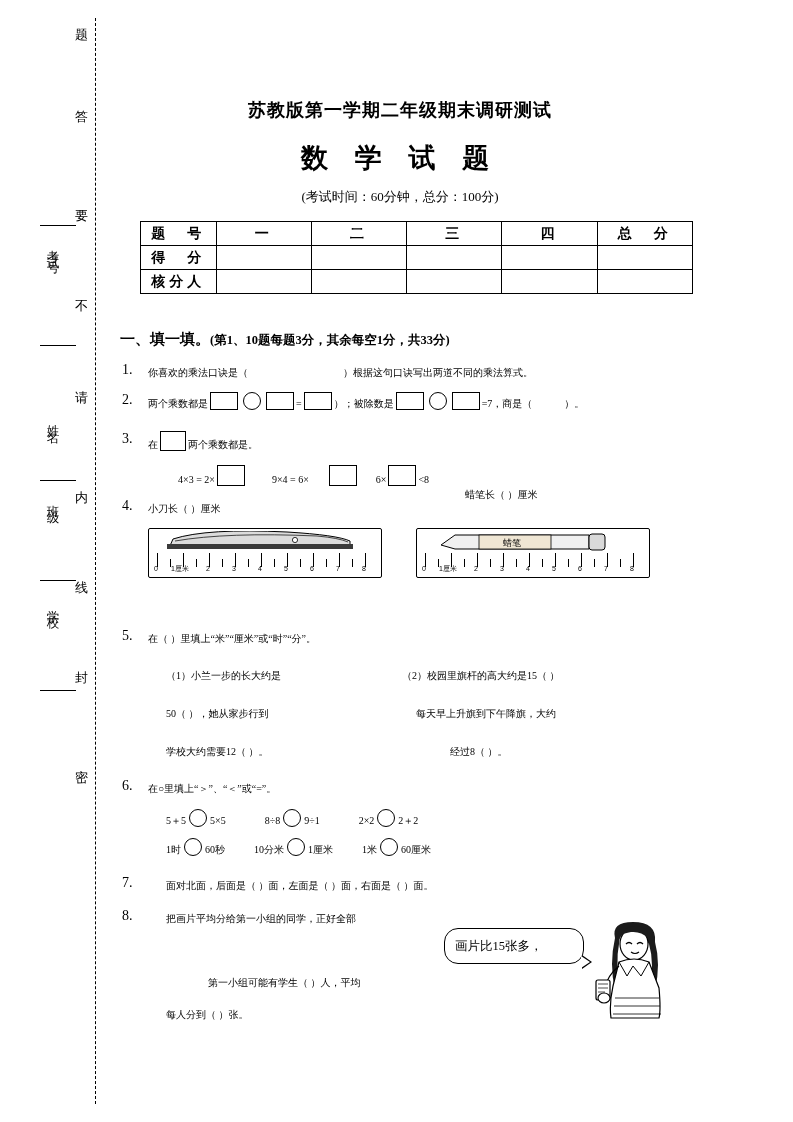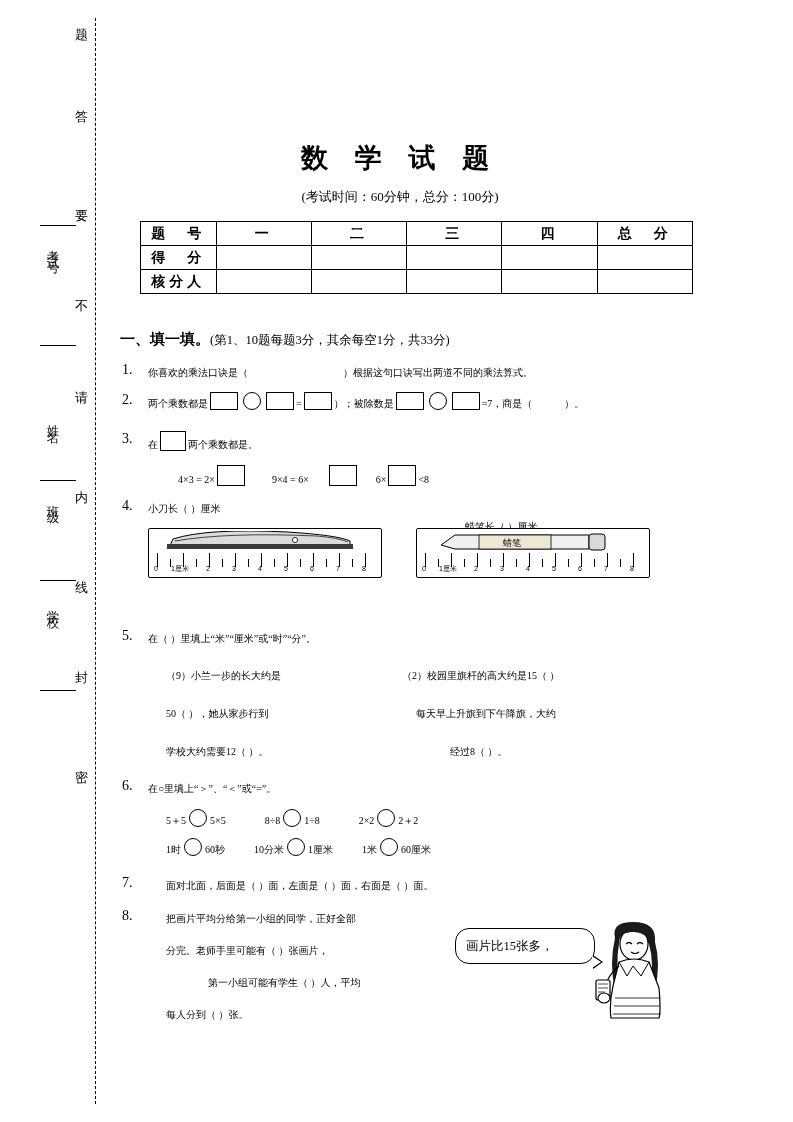--- a/index.html
+++ b/index.html
@@ -71,21 +71,21 @@
     letter-spacing:4px;
     padding:0;
   }
   table.score td.lbl{width:75px;}
   table.score td.col{width:95px;}
 
   
   .sec-head{
     position:absolute;left:0;top:330px;font-size:15px;font-weight:bold;
   }
-  .sec-head .norm{font-size:12.5px;font-weight:normal;}
+  .sec-head .norm{font-size:12.5px;font-weight:bold;}
 
   .q{position:absolute;font-size:10px;line-height:22px;}
   .num{position:absolute;font-size:14px;}
 
   .blankbox{
     display:inline-block;width:26px;height:16px;border:1px solid #000;
     vertical-align:-3px;margin:0 2px;
   }
   .circ{
     display:inline-block;width:16px;height:16px;border:1px solid #000;
@@ -158,20 +158,21 @@
     <div class="vtext small strip-col-b" style="top:415px;">姓名</div>
     <div class="vrule" style="top:480px;"></div>
     <div class="vtext small strip-col-b" style="top:495px;">班级</div>
     <div class="vrule" style="top:580px;"></div>
     <div class="vtext small strip-col-b" style="top:600px;">学校</div>
     <div class="vrule" style="top:690px;"></div>
   </div>
 
   <div class="content">
 
+    <div class="title1">苏教版第一学期二年级期末调研测试</div>
     <div class="title2">数 学 试 题</div>
     <div class="subtitle">(考试时间：60分钟，总分：100分)</div>
 
     <table class="score">
       <tbody>
           <tr>
         <td class="lbl">题　号</td>
         <td class="col">一</td>
         <td class="col">二</td>
         <td class="col">三</td>
@@ -220,21 +221,21 @@
     <div class="q" style="left:58px;top:465px;">
       <span>4×3 = 2×</span><span class="blankbox" style="width:26px;height:19px;"></span>
       <span style="display:inline-block;width:20px;"></span>
       <span>9×4 = 6×</span><span style="display:inline-block;width:18px;"></span><span class="blankbox" style="width:26px;height:19px;"></span>
       <span style="display:inline-block;width:12px;"></span>
       <span>6×</span><span class="blankbox" style="width:26px;height:19px;"></span><span>&lt;8</span>
     </div>
 
     <div class="num" style="left:2px;top:498px;">4.</div>
     <div class="q" style="left:28px;top:498px;">小刀长（      ）厘米</div>
-    <div class="q" style="left:345px;top:484px;margin-top:32px;">蜡笔长（      ）厘米</div>
+    <div class="q" style="left:345px;top:484px;">蜡笔长（      ）厘米</div>
 
     <div class="ruler-wrap" style="left:28px;top:528px;">
       <div class="ruler">
         <div class="face">
 
           <svg class="knife" viewBox="0 0 186 20">
             <path d="M2,17 L6,8 Q40,-3 120,1 Q170,4 183,10 L183,17 Z" fill="#dcdcdc" stroke="#000" stroke-width="1"></path>
             <path d="M8,10 Q60,1 150,5 Q172,7 181,11" fill="none" stroke="#000" stroke-width="0.7"></path>
             <path d="M2,17 L183,17" stroke="#000" stroke-width="1.2"></path>
             <rect x="0" y="13" width="186" height="5" fill="#3a3a3a"></rect>
@@ -305,54 +306,53 @@
           <div class="rnum" style="left:135px;">5</div>
           <div class="rnum" style="left:161px;">6</div>
           <div class="rnum" style="left:187px;">7</div>
           <div class="rnum" style="left:213px;">8</div>
         </div>
       </div>
     </div>
 
     <div class="num" style="left:2px;top:628px;">5.</div>
     <div class="q" style="left:28px;top:628px;">在（  ）里填上“米”“厘米”或“时”“分”。</div>
-    <div class="q" style="left:46px;top:665px;">（9）小兰一步的长大约是</div>
+    <div class="q" style="left:46px;top:665px;">（1）小兰一步的长大约是</div>
     <div class="q" style="left:282px;top:665px;">（2）校园里旗杆的高大约是15（      ）</div>
     <div class="q" style="left:46px;top:703px;">50（    ），她从家步行到</div>
     <div class="q" style="left:296px;top:703px;">每天早上升旗到下午降旗，大约</div>
     <div class="q" style="left:46px;top:741px;">学校大约需要12（      ）。</div>
     <div class="q" style="left:330px;top:741px;">经过8（        ）。</div>
 
     <div class="num" style="left:2px;top:778px;">6.</div>
     <div class="q" style="left:28px;top:778px;">在○里填上“＞”、“＜”或“=”。</div>
     <div class="q" style="left:46px;top:809px;">
       <span>5＋5</span><span class="circ"></span><span>5×5</span>
       <span style="display:inline-block;width:34px;"></span>
-      <span>8÷8</span><span class="circ"></span><span>1÷8</span>
+      <span>8÷8</span><span class="circ"></span><span>9÷1</span>
       <span style="display:inline-block;width:34px;"></span>
       <span>2×2</span><span class="circ"></span><span>2＋2</span>
     </div>
     <div class="q" style="left:46px;top:838px;">
       <span>1时</span><span class="circ"></span><span>60秒</span>
       <span style="display:inline-block;width:24px;"></span>
       <span>10分米</span><span class="circ"></span><span>1厘米</span>
       <span style="display:inline-block;width:24px;"></span>
       <span>1米</span><span class="circ"></span><span>60厘米</span>
     </div>
 
     <div class="num" style="left:2px;top:875px;">7.</div>
     <div class="q" style="left:46px;top:875px;">面对北面，后面是（      ）面，左面是（      ）面，右面是（      ）面。</div>
 
     <div class="num" style="left:2px;top:908px;">8.</div>
     <div class="q" style="left:46px;top:908px;">把画片平均分给第一小组的同学，正好全部</div>
-    <div class="q" style="left:46px;top:940px;">分完。老师手里可能有（      ）张画片，</div>
     <div class="q" style="left:46px;top:972px;margin-left:42px;">第一小组可能有学生（      ）人，平均</div>
     <div class="q" style="left:46px;top:1004px;">每人分到（      ）张。</div>
 
-    <div class="bubble" style="left:335px;top:928px;">
+    <div class="bubble" style="left:324px;top:928px;">
       <span>画片比15张多，</span>
     </div>
 
     <svg style="position:absolute;left:455px;top:920px;width:110px;height:100px;" viewBox="0 0 110 100">
 
       <path d="M40,18 Q36,2 58,2 Q82,2 80,22 Q86,44 80,70 L74,70 Q80,44 74,24 Q68,12 56,12 Q44,12 44,24 Q40,44 46,70 L40,70 Q34,44 40,18 Z" fill="#1b1b1b"></path>
 
       <ellipse cx="59" cy="24" rx="14" ry="16" fill="#fff" stroke="#000" stroke-width="1.2"></ellipse>
 
       <path d="M45,16 Q50,5 62,6 Q74,7 73,18 Q66,11 56,12 Q49,13 45,16 Z" fill="#1b1b1b"></path>

